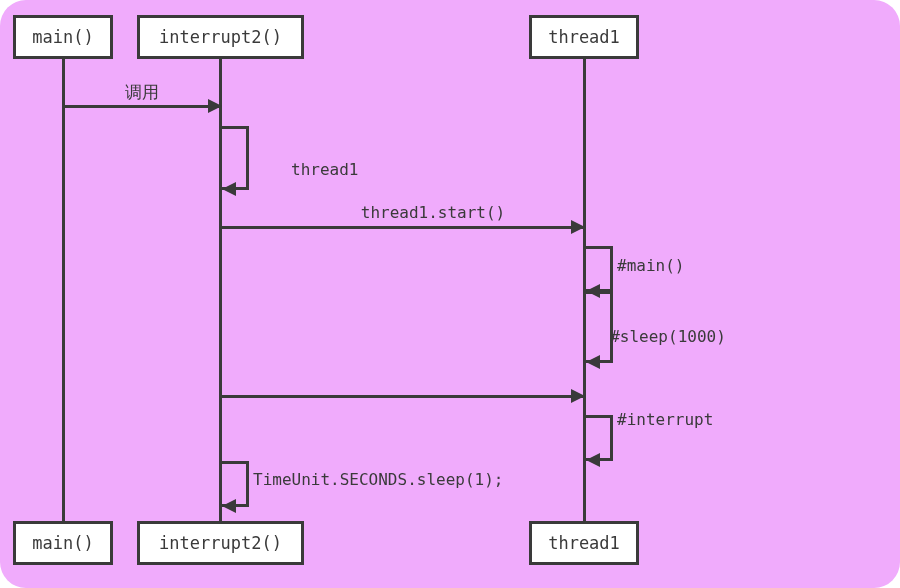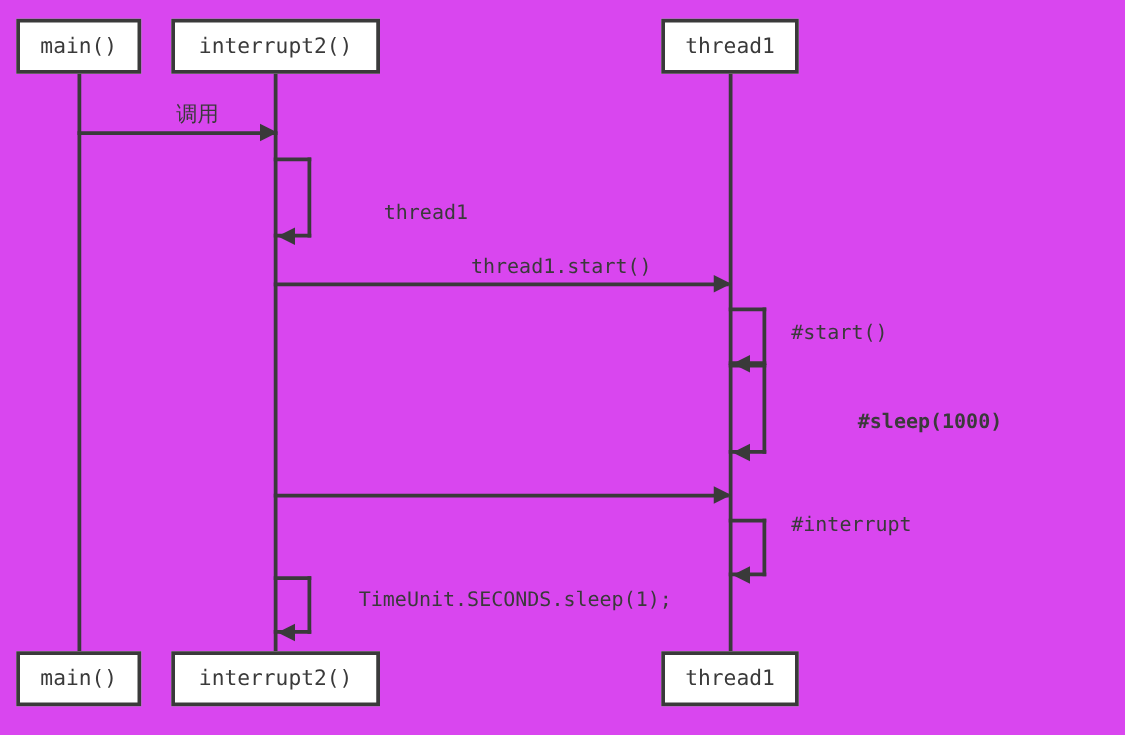--- a/index.html
+++ b/index.html
@@ -4,23 +4,24 @@
 <style>
   html, body {
     margin: 0;
     padding: 0;
     background: #ffffff;
   }
   #diagram-root {
     position: relative;
     width: 900px;
     height: 588px;
-    background: #d946ef;
+    background: #f0abfc;
     font-family: "DejaVu Sans Mono", "Liberation Mono", monospace;
     overflow: hidden;
+    border-radius: 26px;
   }
   
   .participant-box {
     position: absolute;
     box-sizing: border-box;
     border: 3px solid #3a3a3a;
     background: #ffffff;
     display: flex;
     align-items: center;
     justify-content: center;
@@ -47,21 +48,20 @@
     background: #3a3a3a;
     z-index: 3;
   }
   .msg-label {
     position: absolute;
     font-size: 16px;
     color: #3a3a3a;
     white-space: pre;
     line-height: 1.25;
     z-index: 5;
-    padding-left: 16px;
   }
   .msg-label.center { text-align: center; }
   
   .arrow-head {
     position: absolute;
     width: 0;
     height: 0;
     z-index: 4;
   }
   .arrow-head.right {
@@ -116,36 +116,36 @@
   <div class="self-call" style="left:219px; top:126px; width:30px; height:64px;"></div>
   <div class="arrow-head left" style="left:222px; top:182px;"></div>
   <div class="msg-label" style="left:291px; top:160px;">thread1</div>
 
   <div class="msg-label center" style="left:219px; top:203px; width:428px;">thread1.start()</div>
   <div class="msg-line" style="left:219px; top:226px; width:364px;"></div>
   <div class="arrow-head right" style="left:571px; top:220px;"></div>
 
   <div class="self-call" style="left:583px; top:246px; width:30px; height:46px;"></div>
   <div class="arrow-head left" style="left:586px; top:284px;"></div>
-  <div class="msg-label" style="left:617px; top:256px;">#start()</div>
+  <div class="msg-label" style="left:617px; top:256px;">#main()</div>
 
   <div class="self-call" style="left:583px; top:291px; width:30px; height:72px;"></div>
   <div class="arrow-head left" style="left:586px; top:355px;"></div>
-  <div class="msg-label center" style="left:648px; top:327px; width:160px;font-weight:bold;">#sleep(1000)</div>
+  <div class="msg-label center" style="left:588px; top:327px; width:160px;">#sleep(1000)</div>
 
   <div class="msg-line" style="left:219px; top:395px; width:364px;"></div>
   <div class="arrow-head right" style="left:571px; top:389px;"></div>
 
   <div class="self-call" style="left:583px; top:415px; width:30px; height:46px;"></div>
   <div class="arrow-head left" style="left:586px; top:453px;"></div>
   <div class="msg-label" style="left:617px; top:410px;">#interrupt</div>
 
   <div class="self-call" style="left:219px; top:461px; width:30px; height:46px; z-index:7;"></div>
   <div class="arrow-head left" style="left:222px; top:499px; z-index:8;"></div>
-  <div class="msg-label" style="left:271px; top:470px;">TimeUnit.SECONDS.sleep(1);</div>
+  <div class="msg-label" style="left:253px; top:470px;">TimeUnit.SECONDS.sleep(1);</div>
 
   <div class="participant-box" style="left:13px; top:521px; width:100px; height:44px;">
     <span class="participant-label">main()</span>
   </div>
 
   <div class="participant-box" style="left:137px; top:521px; width:167px; height:44px;">
     <span class="participant-label">interrupt2()</span>
   </div>
 
   <div class="participant-box" style="left:529px; top:521px; width:110px; height:44px;">

